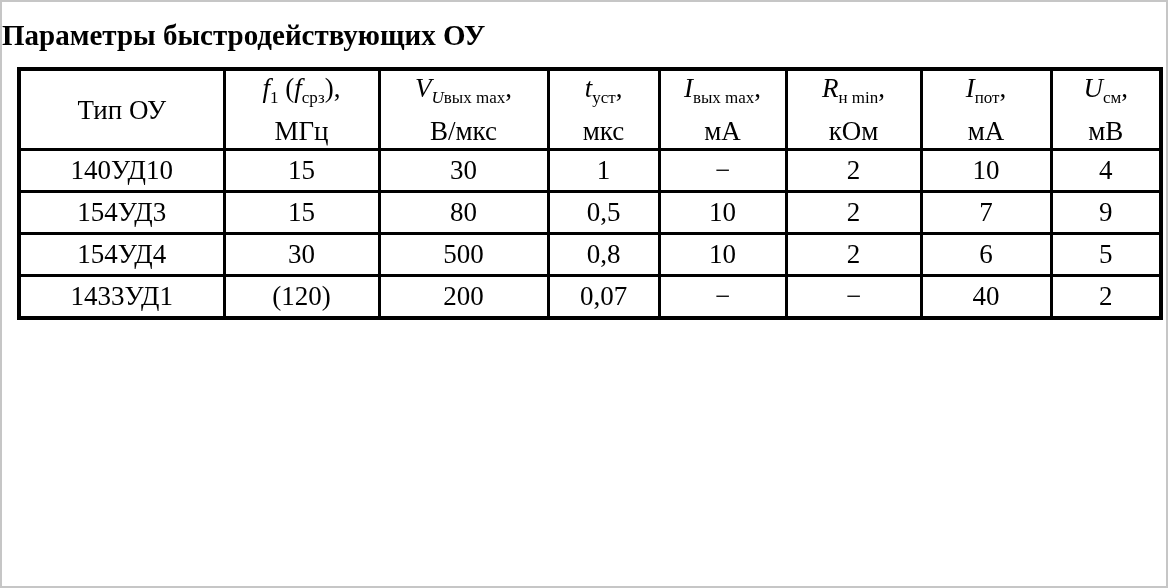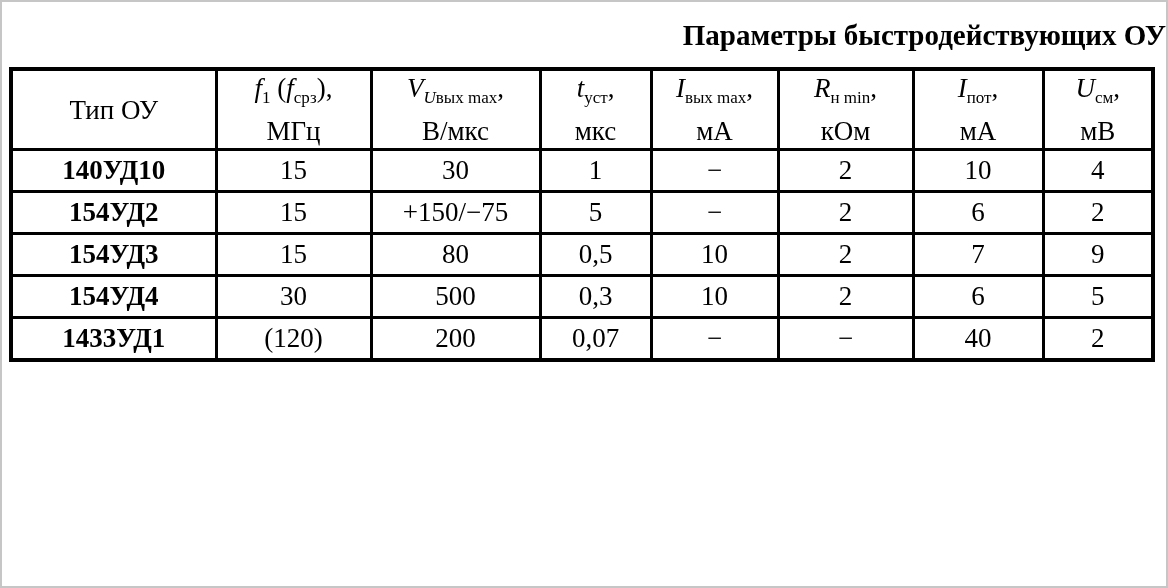--- a/index.html
+++ b/index.html
@@ -10,30 +10,30 @@
     color:#000;
   }
   .frame{
     box-sizing:border-box;
     width:1168px;height:588px;
     border:2px solid #c6c6c6;
     background:#ffffff;
     overflow:hidden;
   }
   .title{
-    text-align:right;
+    text-align:left;
     font-weight:bold;
     font-size:29px;
     line-height:30px;
     margin:18px 0 17px 0;
   }
   table.params{
     border-collapse:collapse;
     table-layout:fixed;
-    margin-left:7px;
+    margin-left:15px;
     width:1142px;
     border:4px solid #000;
     padding-left:13px;
   }
   table.params th, table.params td{
     border:3px solid #000;
     padding:0;
     text-align:center;
     font-size:27px;
     overflow:hidden;
@@ -43,21 +43,20 @@
     font-weight:normal;
     vertical-align:middle;
   }
   tbody td{
     height:39px;
     vertical-align:middle;
   }
   td.c-type{
     text-align:left;
     padding-left:14px;
-    font-weight:bold;
   }
   .hmain{line-height:34px;white-space:nowrap;}
   .unit{line-height:33px;}
   .p-n{font-style:normal;}
   .p-i{font-style:italic;}
   .p-sub{font-size:17px;font-style:normal;vertical-align:-6px;}
   .p-subi{font-size:17px;font-style:italic;vertical-align:-6px;}
 </style>
 </head>
 <body>
@@ -116,44 +115,34 @@
           <td class="c-type">140УД10</td>
           <td>15</td>
           <td>30</td>
           <td>1</td>
           <td>−</td>
           <td>2</td>
           <td>10</td>
           <td>4</td>
         </tr>
         <tr>
-          <td class="c-type">154УД2</td>
-          <td>15</td>
-          <td>+150/−75</td>
-          <td>5</td>
-          <td>−</td>
-          <td>2</td>
-          <td>6</td>
-          <td>2</td>
-        </tr>
-        <tr>
           <td class="c-type">154УД3</td>
           <td>15</td>
           <td>80</td>
           <td>0,5</td>
           <td>10</td>
           <td>2</td>
           <td>7</td>
           <td>9</td>
         </tr>
         <tr>
           <td class="c-type">154УД4</td>
           <td>30</td>
           <td>500</td>
-          <td>0,3</td>
+          <td>0,8</td>
           <td>10</td>
           <td>2</td>
           <td>6</td>
           <td>5</td>
         </tr>
         <tr>
           <td class="c-type">1433УД1</td>
           <td>(120)</td>
           <td>200</td>
           <td>0,07</td>

